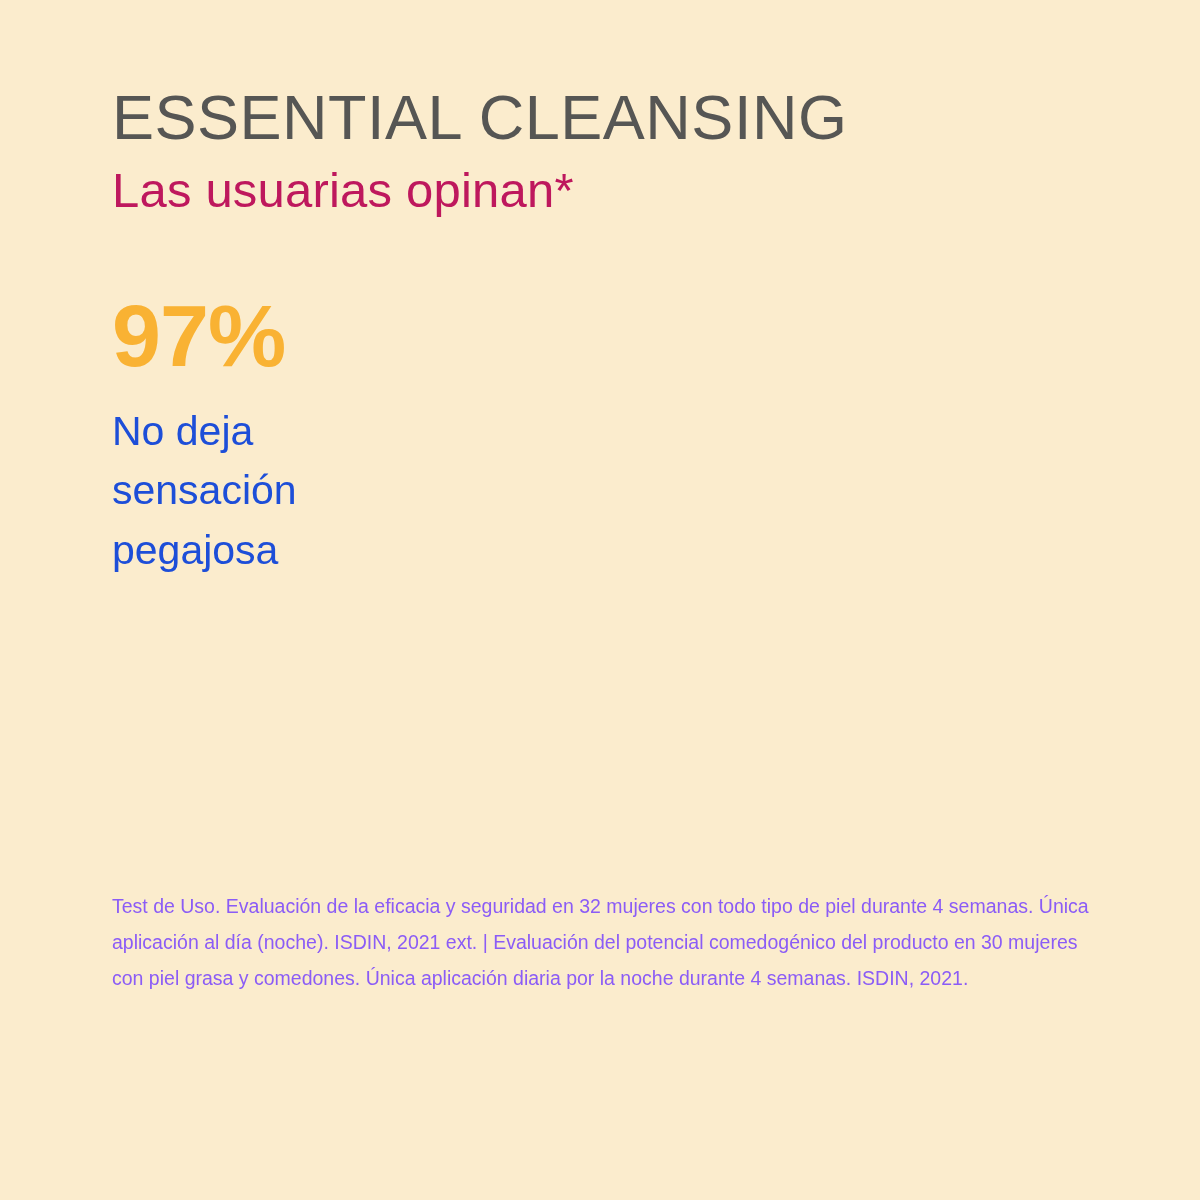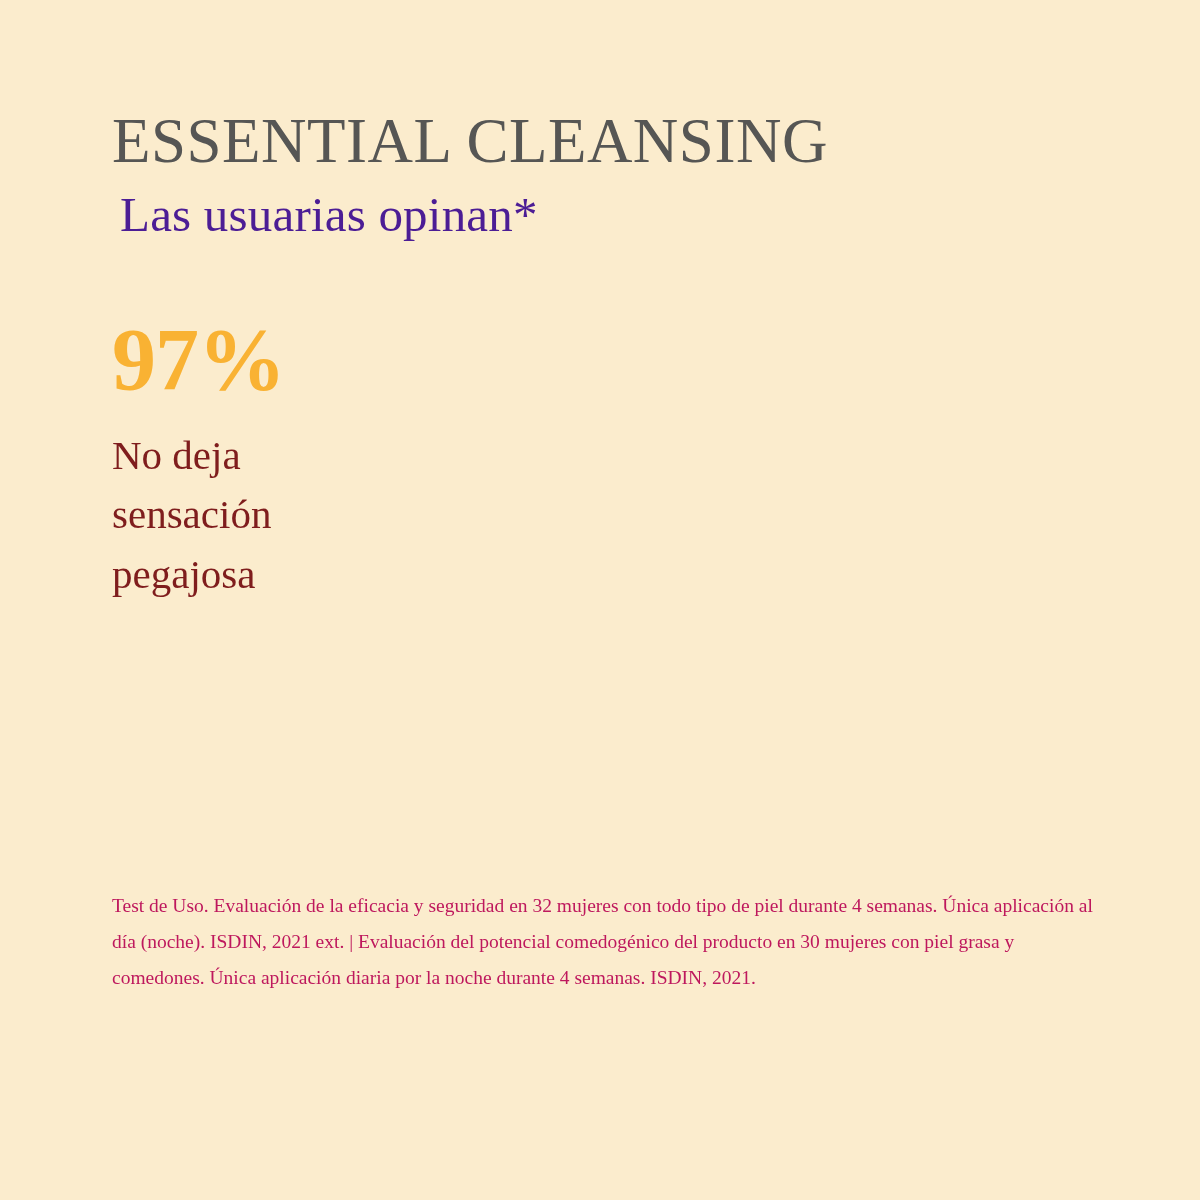--- a/index.html
+++ b/index.html
@@ -13,38 +13,37 @@
     background: #fbeccd;
     font-family: "Liberation Sans", sans-serif;
     color: #4a4a48;
     overflow: hidden;
   }
   .page {
     position: relative;
     width: 1200px;
     height: 1064px;
     box-sizing: border-box;
-    padding: 108px 112px 0 112px;
-    font-family: Liberation Serif, serif;
+    padding: 84px 112px 0 112px;
   }
   .title {
     font-size: 63px;
     line-height: 1.05;
     font-weight: 400;
     letter-spacing: 0.5px;
     color: #565654;
     margin: 0 0 14px 0;
     white-space: nowrap;
   }
   .subtitle {
     font-size: 49px;
     line-height: 1.1;
     font-weight: 400;
-    color: #4c1d95;
-    margin: 8px;
+    color: #be185d;
+    margin: 0;
     letter-spacing: 0.2px;
   }
   .stats {
     margin-top: 74px;
     display: grid;
     grid-template-columns: 534px 1fr;
     grid-template-rows: auto auto;
     row-gap: 42px;
   }
   .stat {
@@ -55,33 +54,33 @@
     font-weight: 700;
     color: #f9b233;
     line-height: 1.0;
     letter-spacing: -1px;
     margin: 0 0 22px 0;
   }
   .stat-label {
     font-size: 41px;
     line-height: 1.45;
     font-weight: 400;
-    color: #7f1d1d;
+    color: #1d4ed8;
     margin: 0;
     max-width: 420px;
     white-space: pre-line;
   }
   .footnote {
     position: absolute;
     left: 112px;
     right: 96px;
     bottom: 48px;
     font-size: 19.5px;
     line-height: 1.85;
-    color: #be185d;
+    color: #8b5cf6;
     font-weight: 400;
   }
 </style>
 </head>
 <body>
 
 <div class="page">
 
   <h1 class="title">ESSENTIAL CLEANSING</h1>
   <h2 class="subtitle">Las usuarias opinan*</h2>

